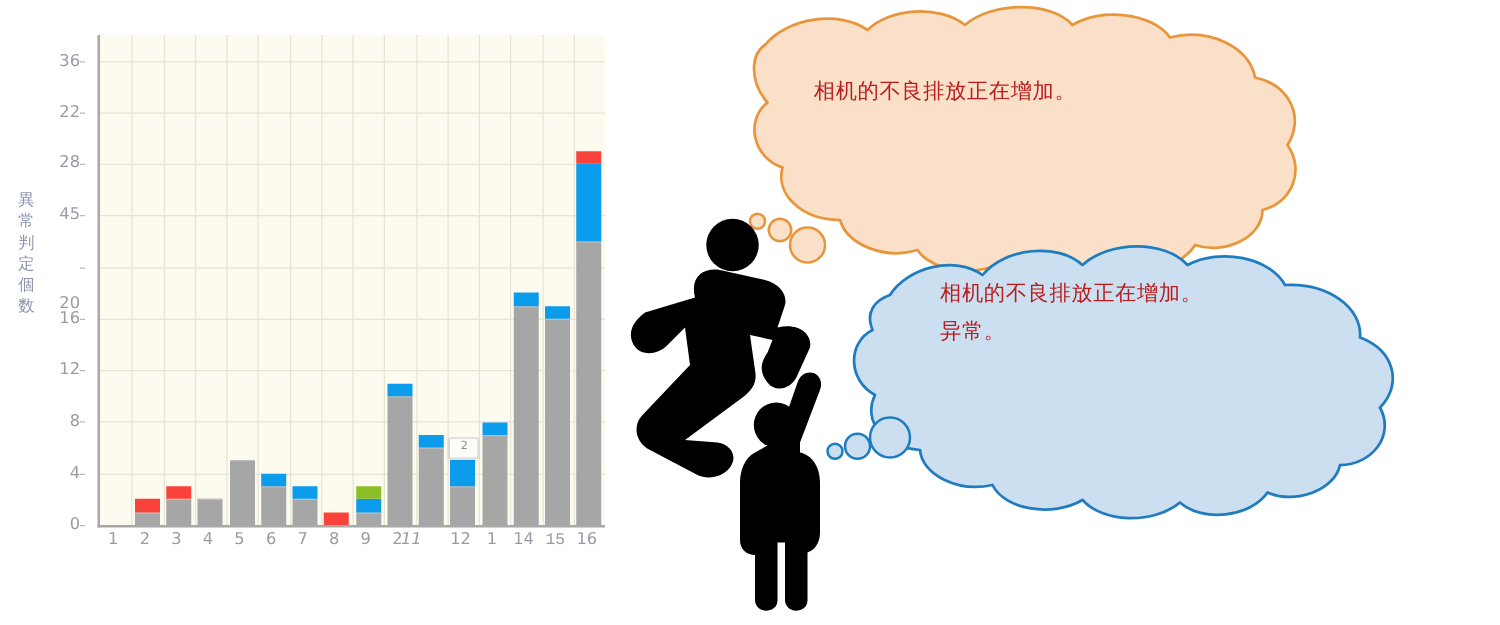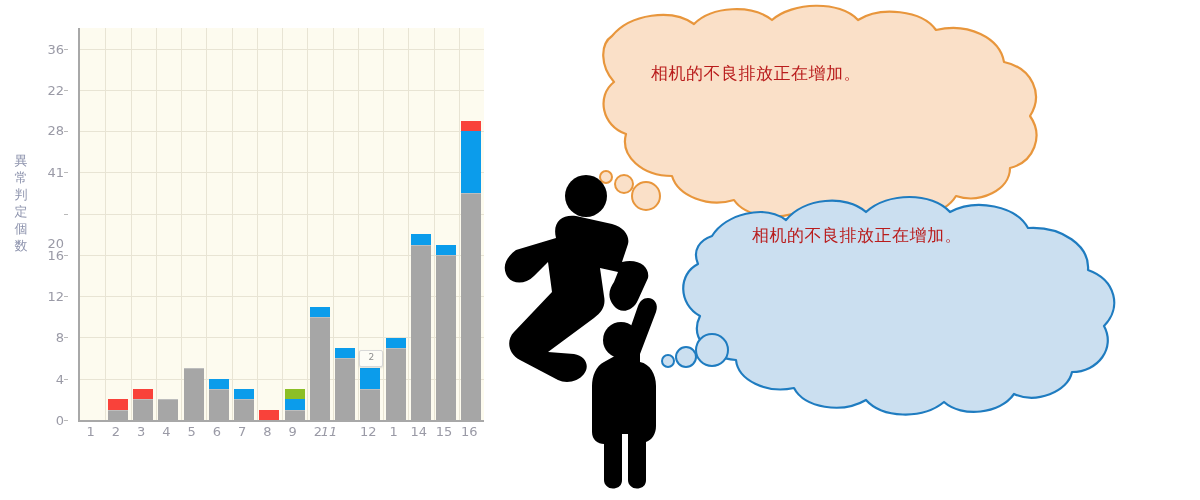--- a/index.html
+++ b/index.html
@@ -69,21 +69,21 @@
       <div class="ytick" style="top: 350.737px;">4</div>
       <div class="ytickmark" style="top: 350.737px;"></div>
       <div class="ytick" style="top: 309.474px;">8</div>
       <div class="ytickmark" style="top: 309.474px;"></div>
       <div class="ytick" style="top: 268.211px;">12</div>
       <div class="ytickmark" style="top: 268.211px;"></div>
       <div class="ytick" style="top: 226.947px;">16</div>
       <div class="ytickmark" style="top: 226.947px;"></div>
       <div class="ytick" style="top: 185.684px; margin-top: 29px;">20</div>
       <div class="ytickmark" style="top: 185.684px;"></div>
-      <div class="ytick" style="top: 144.421px;">41</div>
+      <div class="ytick" style="top: 144.421px;">45</div>
       <div class="ytickmark" style="top: 144.421px;"></div>
       <div class="ytick" style="top: 86px; margin-top: 16px;">28</div>
       <div class="ytickmark" style="top: 103.158px;"></div>
       <div class="ytick" style="top: 61.8947px;">22</div>
       <div class="ytickmark" style="top: 61.8947px;"></div>
       <div class="ytick" style="top: 20.6316px;">36</div>
       <div class="ytickmark" style="top: 20.6316px;"></div>
     </div>
 
   <div id="plot">
@@ -185,21 +185,21 @@
       <div class="xtick" style="left: 113.625px;">5</div>
       <div class="xtick" style="left: 138.875px;">6</div>
       <div class="xtick" style="left: 164.125px;">7</div>
       <div class="xtick" style="left: 189.375px;">8</div>
       <div class="xtick" style="left: 214.625px;">9</div>
       <div class="xtick" style="left: 239.875px;">2</div>
       <div class="xtick" style="left: 251px; font-style: italic;">11</div>
       <div class="xtick" style="left: 290.375px;">12</div>
       <div class="xtick" style="left: 315.625px;">1</div>
       <div class="xtick" style="left: 340.875px;">14</div>
-      <div class="xtick" style="left: 366.125px;">15</div>
+      <div class="xtick" style="left: 366.125px; font-family: Liberation Mono, monospace;">15</div>
       <div class="xtick" style="left: 391.375px;">16</div>
     </div>
 </div>
 
 <svg class="layer" viewBox="0 0 1200 500">
 
   <g>
     <path d="M612 36 C630 14 672 8 694 24 C712 6 752 4 772 20
              C792 2 840 0 858 20 C880 6 922 10 936 30
              C968 22 1000 38 1004 62 C1032 68 1044 94 1030 116
@@ -250,13 +250,13 @@
              L622 434 L628 434 L628 480 C628 486 634 490 640 488
              C644 487 646 484 646 480 L646 442
              C652 440 656 434 656 426 L656 386
              C656 374 650 364 640 362
              L640 354 L656 312 C659 304 654 298 648 298
              C643 298 640 301 638 306 L622 352 Z"></path>
   </g>
 </svg>
 
 <div class="bubble-text" id="orange-text" style="left:651px;top:58px;"><div>相机的不良排放正在增加。</div></div>
-<div class="bubble-text" id="blue-text" style="left:752px;top:220px;"><div>相机的不良排放正在增加。</div></div>
+<div class="bubble-text" id="blue-text" style="left:752px;top:220px;"><div>相机的不良排放正在增加。</div><div>异常。</div></div>
 
 </body></html>

